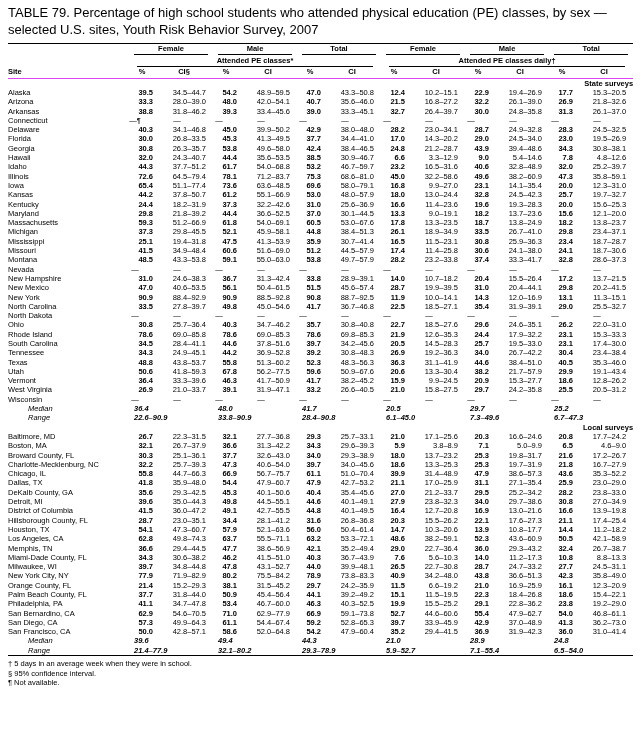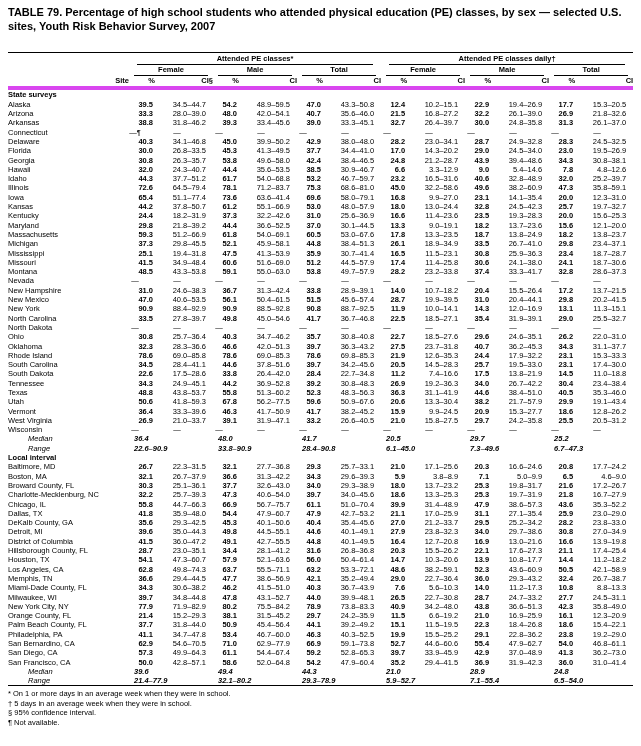--- a/index.html
+++ b/index.html
@@ -3,22 +3,22 @@
 <meta charset="utf-8">
 <style>
   html,body { margin:0; padding:0; background:#fff; color:#000; }
   body {
     width:641px; height:746px; box-sizing:border-box;
     padding:5px 8px 4px 8px;
     font-family:"Liberation Sans", sans-serif;
     overflow:hidden;
   }
   .title {
-    font-size:11px; font-weight:bold; line-height:1.3;
-    margin-bottom:18px;
+    font-size:13px; font-weight:normal; line-height:1.3;
+    margin-bottom:4px;
   }
   table {
     border-collapse:collapse; table-layout:fixed; width:625px;
     border-top:1px solid #000; border-bottom:1px solid #000;
   }
   col.site-col { width:121px; }
   col.pct-col  { width:26px; }
   col.ci-col   { width:58px; }
   th, td {
     padding:0; font-size:7.5px; line-height:9.3px;
@@ -27,29 +27,29 @@
   }
   thead th { font-weight:bold; vertical-align:bottom; }
   .grp-u {
     border-bottom:1px solid #000; text-align:center;
     margin:0 8px; padding:1px 0;
   }
   .sub-u {
     border-bottom:1px solid #000; text-align:center;
     margin:0 5px; padding:0 0 1px 0;
   }
-  tr.measure-row th { border-bottom:4px solid #d946ef; padding-bottom:1px;text-align:right; }
+  tr.measure-row th { border-bottom:1px solid #d946ef; padding-bottom:1px; }
   th.m { text-align:center; }
   th.site-h { text-align:left; }
   td.site { text-align:left; }
   td.val { text-align:right; }
   td.val.pct { font-weight:bold; padding-right:2px; }
   td.val.ci  { padding-right:7px; }
   td.val.dash { font-weight:normal; text-align:center; padding-right:14px; }
-  tr.section-row td { font-weight:bold; }
+  tr.section-row td { font-weight:bold;text-align:right; }
   td.site.summary { font-style:italic;padding-left:20px; }
   td.val.summary-val {
     font-weight:bold; font-style:italic;
     text-align:left; padding-left:5px;
   }
   .footnotes { margin-top:3px; }
   .footnotes div { font-size:7.5px; line-height:9.5px; }
 </style>
 </head>
 <body>
@@ -68,46 +68,46 @@
     <col class="pct-col">
       <col class="ci-col">
     <col class="pct-col">
       <col class="ci-col">
     <col class="pct-col">
       <col class="ci-col">
   </colgroup>
   <thead>
     <tr>
       <th></th>
-      <th colspan="6">
-          <div class="grp-u">Attended PE classes*</div>
-        </th>
-      <th colspan="6">
-          <div class="grp-u">Attended PE classes daily†</div>
-        </th>
-    </tr>
-    <tr>
-      <th></th>
       <th colspan="2">
           <div class="sub-u">Female</div>
         </th>
       <th colspan="2">
           <div class="sub-u">Male</div>
         </th>
       <th colspan="2">
           <div class="sub-u">Total</div>
         </th>
       <th colspan="2">
           <div class="sub-u">Female</div>
         </th>
       <th colspan="2">
           <div class="sub-u">Male</div>
         </th>
       <th colspan="2">
           <div class="sub-u">Total</div>
+        </th>
+    </tr>
+    <tr>
+      <th></th>
+      <th colspan="6">
+          <div class="grp-u">Attended PE classes*</div>
+        </th>
+      <th colspan="6">
+          <div class="grp-u">Attended PE classes daily†</div>
         </th>
     </tr>
     <tr class="measure-row">
       <th class="site-h">Site</th>
       <th class="m">%</th>
       <th class="m">CI§</th>
       <th class="m">%</th>
       <th class="m">CI</th>
       <th class="m">%</th>
       <th class="m">CI</th>
@@ -271,21 +271,21 @@
         <td class="val pct">49.6</td>
         <td class="val ci">38.2–60.9</td>
         <td class="val pct">47.3</td>
         <td class="val ci">35.8–59.1</td>
       </tr>
       <tr class="data-row">
         <td class="site data">Iowa</td>
         <td class="val pct">65.4</td>
         <td class="val ci">51.1–77.4</td>
         <td class="val pct">73.6</td>
-        <td class="val ci">63.6–41.4</td>
+        <td class="val ci">63.6–48.5</td>
         <td class="val pct">69.6</td>
         <td class="val ci">58.0–79.1</td>
         <td class="val pct">16.8</td>
         <td class="val ci">9.9–27.0</td>
         <td class="val pct">23.1</td>
         <td class="val ci">14.1–35.4</td>
         <td class="val pct">20.0</td>
         <td class="val ci">12.3–31.0</td>
       </tr>
       <tr class="data-row">
@@ -306,21 +306,21 @@
       <tr class="data-row">
         <td class="site data">Kentucky</td>
         <td class="val pct">24.4</td>
         <td class="val ci">18.2–31.9</td>
         <td class="val pct">37.3</td>
         <td class="val ci">32.2–42.6</td>
         <td class="val pct">31.0</td>
         <td class="val ci">25.6–36.9</td>
         <td class="val pct">16.6</td>
         <td class="val ci">11.4–23.6</td>
-        <td class="val pct">23.5</td>
+        <td class="val pct">19.6</td>
         <td class="val ci">19.3–28.3</td>
         <td class="val pct">20.0</td>
         <td class="val ci">15.6–25.3</td>
       </tr>
       <tr class="data-row">
         <td class="site data">Maryland</td>
         <td class="val pct">29.8</td>
         <td class="val ci">21.8–39.2</td>
         <td class="val pct">44.4</td>
         <td class="val ci">36.6–52.5</td>
@@ -507,35 +507,20 @@
         <td class="val pct">35.7</td>
         <td class="val ci">30.8–40.8</td>
         <td class="val pct">22.7</td>
         <td class="val ci">18.5–27.6</td>
         <td class="val pct">29.6</td>
         <td class="val ci">24.6–35.1</td>
         <td class="val pct">26.2</td>
         <td class="val ci">22.0–31.0</td>
       </tr>
       <tr class="data-row">
-        <td class="site data">Oklahoma</td>
-        <td class="val pct">32.3</td>
-        <td class="val ci">28.3–36.6</td>
-        <td class="val pct">46.6</td>
-        <td class="val ci">42.0–51.3</td>
-        <td class="val pct">39.7</td>
-        <td class="val ci">36.3–43.2</td>
-        <td class="val pct">27.5</td>
-        <td class="val ci">23.7–31.8</td>
-        <td class="val pct">40.7</td>
-        <td class="val ci">36.2–45.3</td>
-        <td class="val pct">34.3</td>
-        <td class="val ci">31.1–37.7</td>
-      </tr>
-      <tr class="data-row">
         <td class="site data">Rhode Island</td>
         <td class="val pct">78.6</td>
         <td class="val ci">69.0–85.8</td>
         <td class="val pct">78.6</td>
         <td class="val ci">69.0–85.3</td>
         <td class="val pct">78.6</td>
         <td class="val ci">69.8–85.3</td>
         <td class="val pct">21.9</td>
         <td class="val ci">12.6–35.3</td>
         <td class="val pct">24.4</td>
@@ -552,35 +537,20 @@
         <td class="val pct">39.7</td>
         <td class="val ci">34.2–45.6</td>
         <td class="val pct">20.5</td>
         <td class="val ci">14.5–28.3</td>
         <td class="val pct">25.7</td>
         <td class="val ci">19.5–33.0</td>
         <td class="val pct">23.1</td>
         <td class="val ci">17.4–30.0</td>
       </tr>
       <tr class="data-row">
-        <td class="site data">South Dakota</td>
-        <td class="val pct">22.6</td>
-        <td class="val ci">17.5–28.6</td>
-        <td class="val pct">33.8</td>
-        <td class="val ci">26.4–42.0</td>
-        <td class="val pct">28.4</td>
-        <td class="val ci">22.7–34.8</td>
-        <td class="val pct">11.2</td>
-        <td class="val ci">7.4–16.6</td>
-        <td class="val pct">17.5</td>
-        <td class="val ci">13.8–21.9</td>
-        <td class="val pct">14.5</td>
-        <td class="val ci">11.0–18.8</td>
-      </tr>
-      <tr class="data-row">
         <td class="site data">Tennessee</td>
         <td class="val pct">34.3</td>
         <td class="val ci">24.9–45.1</td>
         <td class="val pct">44.2</td>
         <td class="val ci">36.9–52.8</td>
         <td class="val pct">39.2</td>
         <td class="val ci">30.8–48.3</td>
         <td class="val pct">26.9</td>
         <td class="val ci">19.2–36.3</td>
         <td class="val pct">34.0</td>
@@ -675,21 +645,21 @@
       <tr class="summary-row">
         <td class="site summary">Range</td>
         <td colspan="2" class="val summary-val">22.6–90.9</td>
         <td colspan="2" class="val summary-val">33.8–90.9</td>
         <td colspan="2" class="val summary-val">28.4–90.8</td>
         <td colspan="2" class="val summary-val">6.1–45.0</td>
         <td colspan="2" class="val summary-val">7.3–49.6</td>
         <td colspan="2" class="val summary-val">6.7–47.3</td>
       </tr>
       <tr class="section-row">
-        <td class="site section" colspan="13">Local interval</td>
+        <td class="site section" colspan="13">Local surveys</td>
       </tr>
       <tr class="data-row">
         <td class="site data">Baltimore, MD</td>
         <td class="val pct">26.7</td>
         <td class="val ci">22.3–31.5</td>
         <td class="val pct">32.1</td>
         <td class="val ci">27.7–36.8</td>
         <td class="val pct">29.3</td>
         <td class="val ci">25.7–33.1</td>
         <td class="val pct">21.0</td>
@@ -1029,17 +999,16 @@
         <td colspan="2" class="val summary-val">32.1–80.2</td>
         <td colspan="2" class="val summary-val">29.3–78.9</td>
         <td colspan="2" class="val summary-val">5.9–52.7</td>
         <td colspan="2" class="val summary-val">7.1–55.4</td>
         <td colspan="2" class="val summary-val">6.5–54.0</td>
       </tr>
     </tbody>
 </table>
 
 <div class="footnotes">
-  <div>* On 1 or more days in an average week when they were in school.</div>
   <div>† 5 days in an average week when they were in school.</div>
   <div>§ 95% confidence interval.</div>
   <div>¶ Not available.</div>
 </div>
 
 </body></html>

